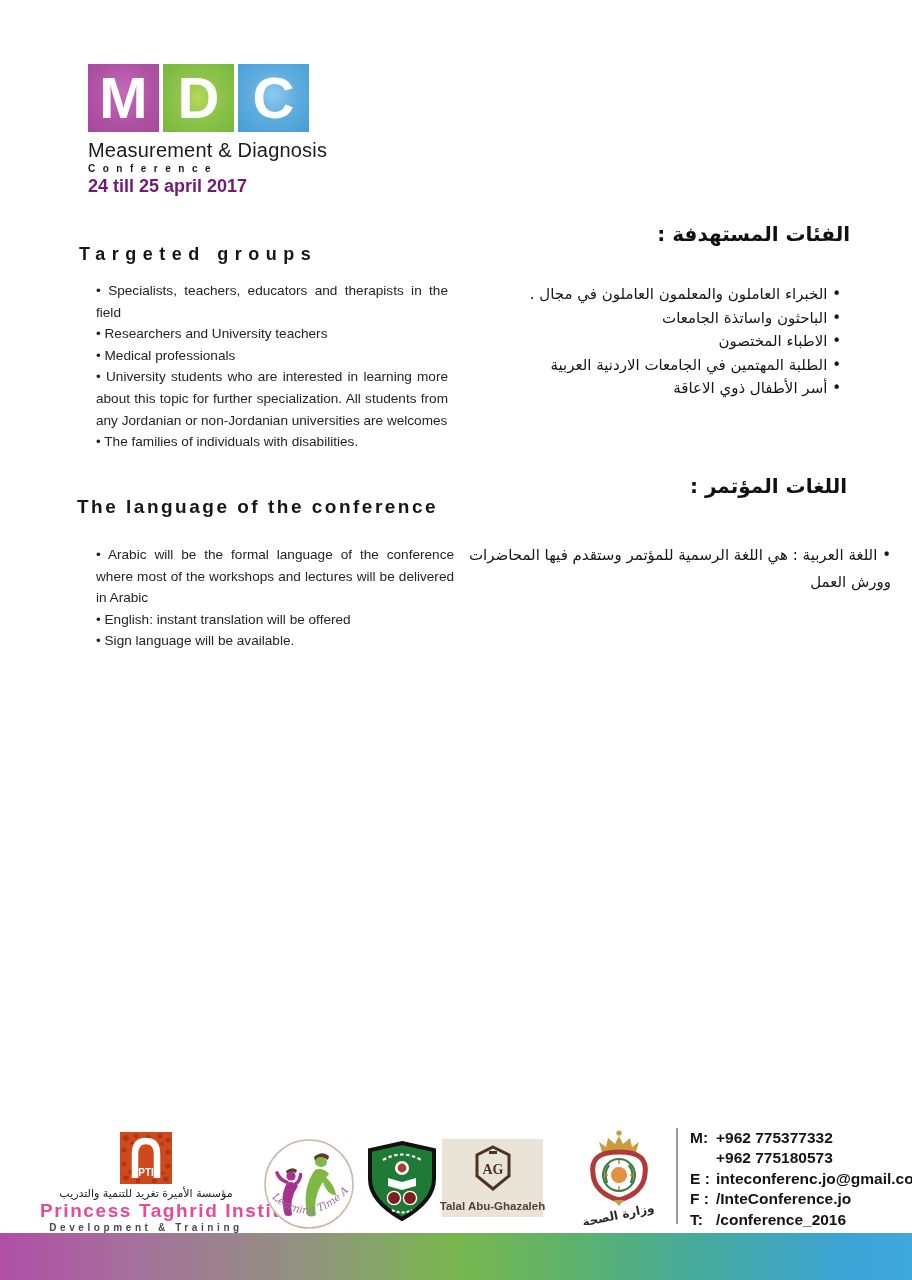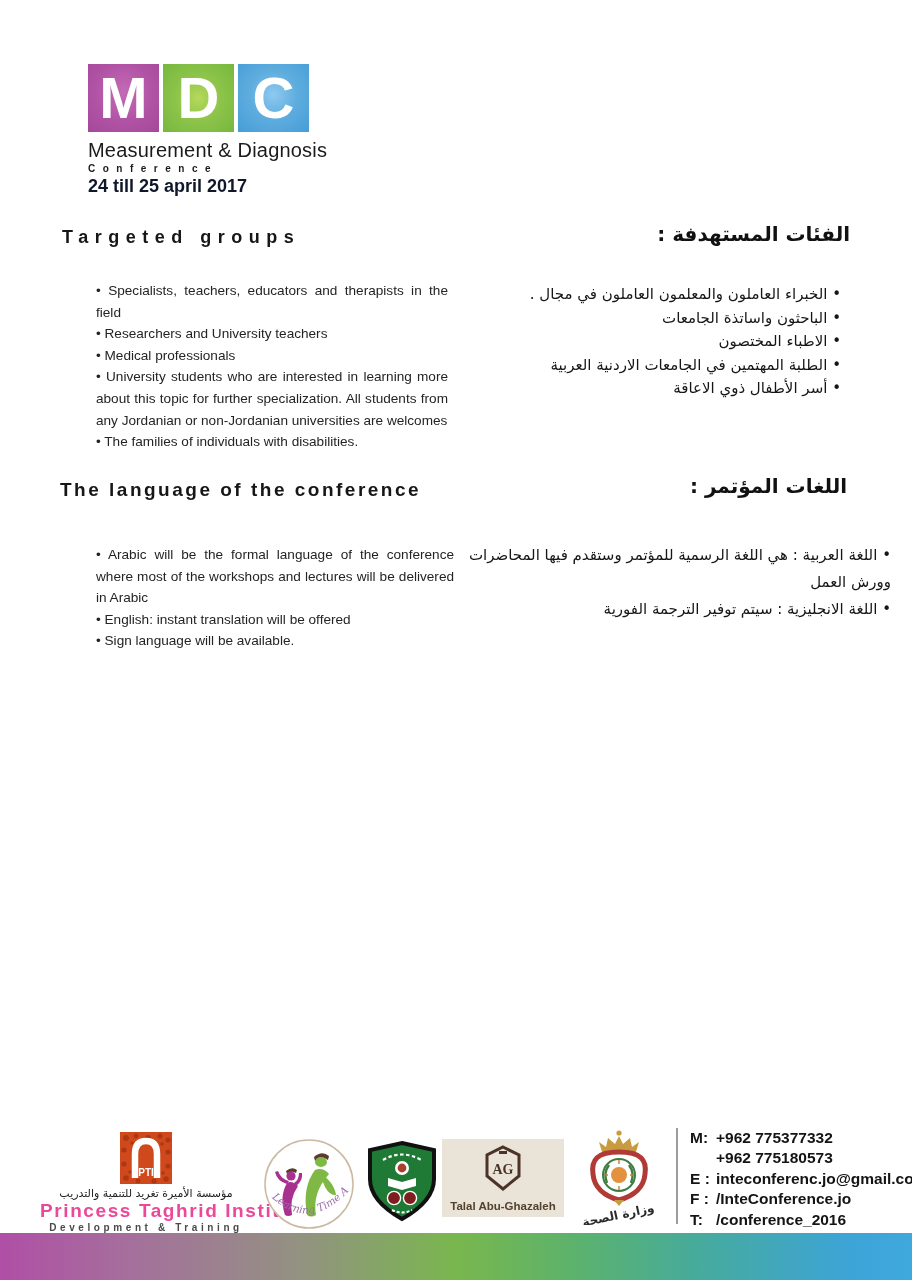--- a/index.html
+++ b/index.html
@@ -16,29 +16,29 @@
   .mdc-box{
     width:71px;height:68px;display:flex;align-items:center;justify-content:center;
     color:#fff;font-weight:bold;font-size:58px;line-height:1;overflow:hidden;
     font-family:"Liberation Sans",sans-serif;
   }
   .box-m{background:radial-gradient(circle at 50% 42%,#c46bb7 0%,#b153a5 55%,#a4489a 100%);}
   .box-d{background:radial-gradient(circle at 50% 50%,#b6d95a 0%,#8ec44a 45%,#76b73f 100%);}
   .box-c{background:radial-gradient(circle at 50% 45%,#8ecaf0 0%,#5fadde 45%,#459dd8 100%);}
   .logo-line1{margin-top:7px;font-size:20px;font-weight:500;letter-spacing:0.2px;color:#1b1b1b;white-space:nowrap;}
   .logo-line2{margin-top:1px;font-size:10px;font-weight:600;letter-spacing:7.5px;color:#1b1b1b;white-space:nowrap;}
-  .logo-date{margin-top:2px;font-size:18px;font-weight:700;color:#0f172a;white-space:nowrap;}
+  .logo-date{margin-top:2px;font-size:18px;font-weight:700;color:#701a75;white-space:nowrap;}
 
   .title-ar{
     position:absolute;right:36px;top:90px;margin:0;
     font-size:25px;font-weight:bold;color:#111;white-space:nowrap;
   }
 
   
-  .heading-en{position:absolute;margin:0;font-size:18px;font-weight:700;color:#161616;white-space:nowrap;}
+  .heading-en{position:absolute;margin:17px;font-size:18px;font-weight:700;color:#161616;white-space:nowrap;}
   .heading-ar{position:absolute;margin:0;font-size:20px;font-weight:bold;color:#111;white-space:nowrap;}
 
   .h-targeted-en{left:62px;top:227px;letter-spacing:6.5px;}
   .h-targeted-ar{right:62px;top:222px;}
   .h-lang-en{left:60px;top:479px;letter-spacing:2.5px;font-size:19px;}
   .h-lang-ar{right:65px;top:474px;}
 
   ul.bullets{list-style:none;margin:12px;padding:0;position:absolute;}
   .bullets-en li{
     font-size:13.6px;line-height:21.6px;color:#242424;text-align:justify;
@@ -58,21 +58,21 @@
   .pti{position:absolute;left:40px;top:1132px;width:212px;text-align:center;}
   .pti-icon{display:block;margin:0 auto;}
   .pti-ar{margin-top:3px;font-size:11px;font-weight:normal;color:#1d1d1d;}
   .pti-en{font-size:19px;font-weight:700;letter-spacing:1.6px;color:#ec4899;white-space:nowrap;}
   .pti-tag{font-size:10px;font-weight:600;letter-spacing:3.6px;color:#4a4a4a;white-space:nowrap;}
 
   .lta{position:absolute;left:262px;top:1137px;}
   .uj{position:absolute;left:366px;top:1140px;}
 
   .tag-box{
-    position:absolute;left:442px;top:1139px;width:122px;height:78px;
+    position:absolute;left:442px;top:1139px;width:101px;height:78px;
     background:#eae3d7;display:flex;flex-direction:column;align-items:center;justify-content:space-between;
     padding:6px 0 5px;box-sizing:border-box;
   }
   .tag-label{font-size:11.5px;font-weight:700;color:#53422f;white-space:nowrap;}
 
   .moh{position:absolute;left:578px;top:1127px;}
 
   .footer-divider{position:absolute;left:676px;top:1128px;width:2px;height:96px;background:#9c9c9c;}
 
   .contact{position:absolute;left:690px;top:1128px;list-style:none;margin:0;padding:0;}
@@ -128,21 +128,20 @@
 
   <h2 class="heading-en h-lang-en">The language of the conference</h2>
   <h2 class="heading-ar h-lang-ar arabic">اللغات المؤتمر :</h2>
   <ul class="bullets bullets-en lang-en">
       <li>Arabic will be the formal language of the conference where most of the workshops and lectures will be delivered in Arabic</li>
       <li>English: instant translation will be offered</li>
       <li>Sign language will be available.</li>
     </ul>
   <ul class="bullets bullets-ar lang-ar arabic">
       <li>اللغة العربية : هي اللغة الرسمية للمؤتمر وستقدم فيها المحاضرات وورش العمل</li>
-      <li>اللغة الانجليزية : سيتم توفير الترجمة الفورية</li>
     </ul>
 
   <div class="pti">
     <svg class="pti-icon" width="52" height="52" viewBox="0 0 52 52">
       <rect width="52" height="52" fill="#d0491d"></rect>
       <g fill="#a23210" opacity="0.75">
         <circle cx="6" cy="6" r="3"></circle>
           <circle cx="16" cy="4" r="2.4"></circle>
           <circle cx="28" cy="6" r="3"></circle>
           <circle cx="40" cy="4" r="2.6"></circle>

